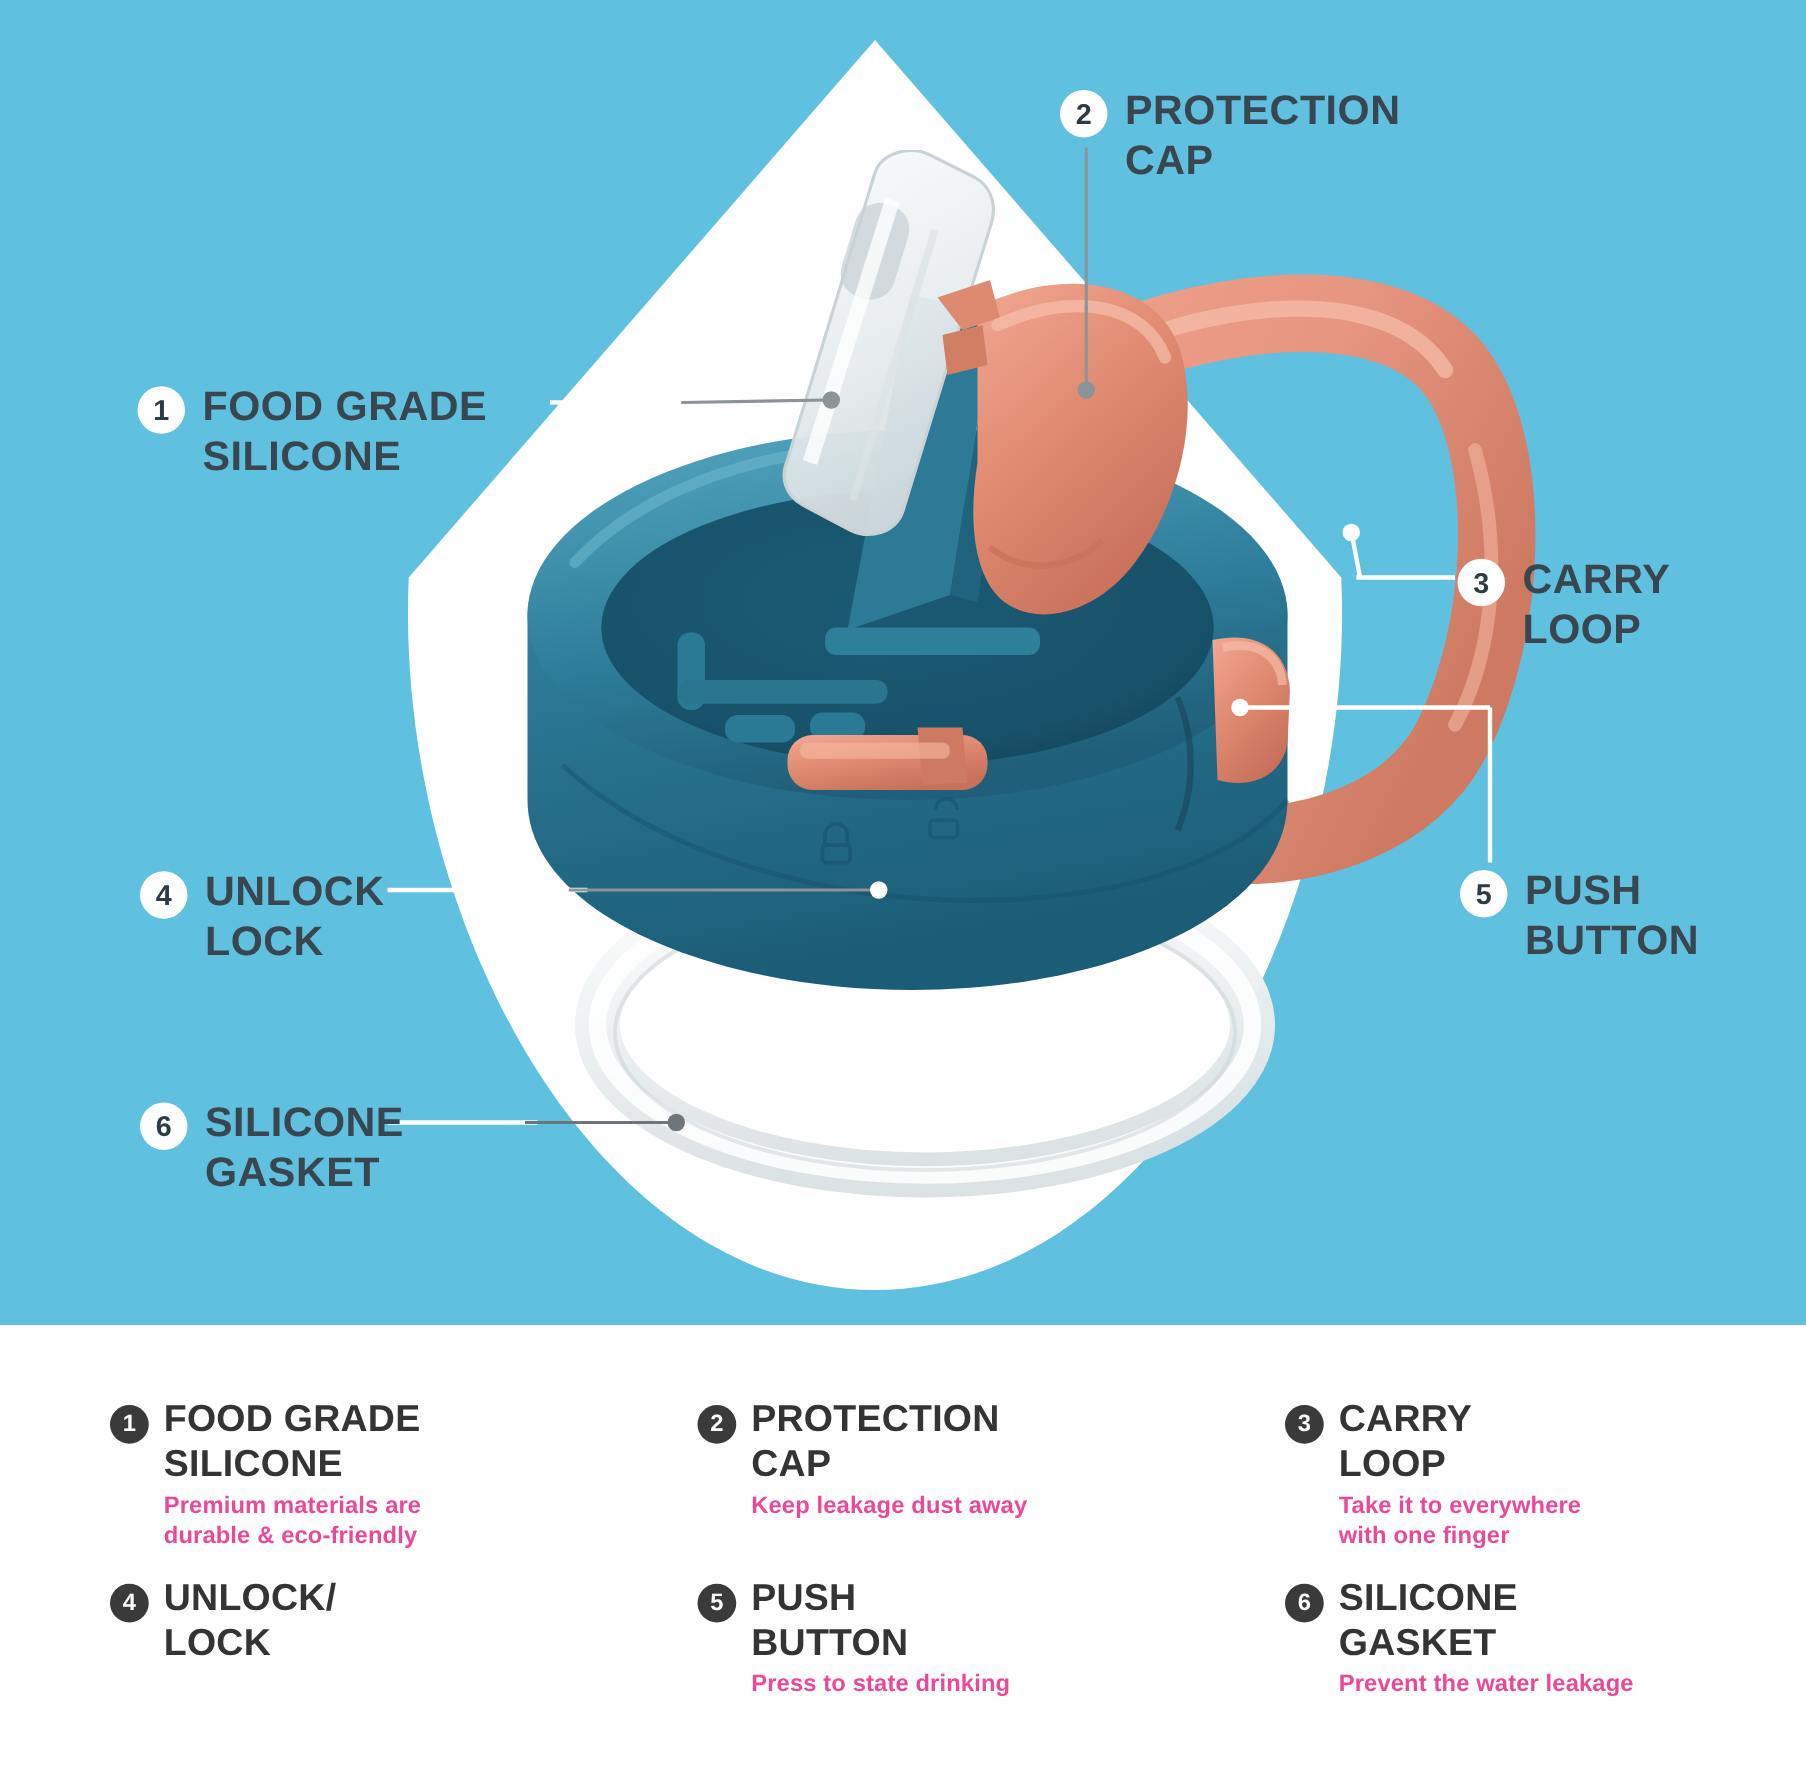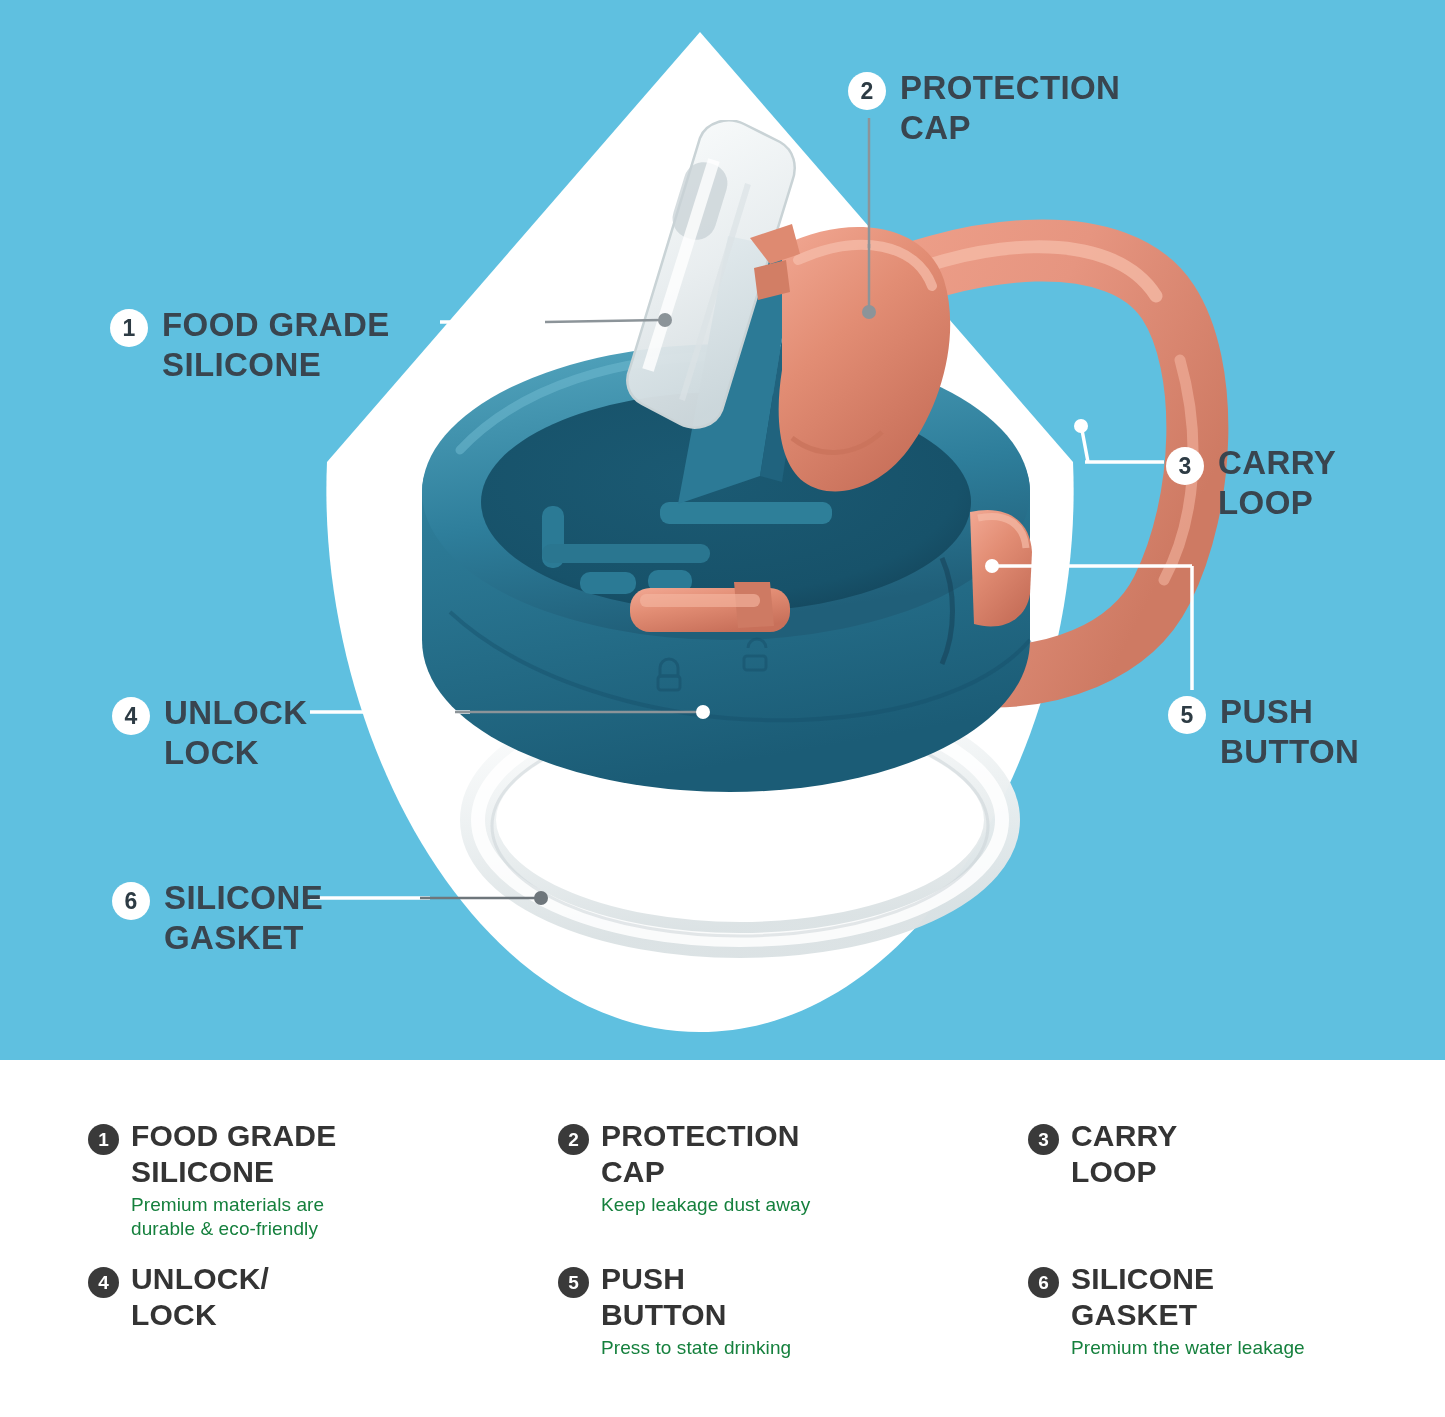--- a/index.html
+++ b/index.html
@@ -114,25 +114,26 @@
   .legend-title {
     font-size: 30px;
     font-weight: bold;
     color: #343434;
     line-height: 1.2;
     white-space: pre-line;
     letter-spacing: 0.2px;
   }
   .legend-desc {
     font-size: 19px;
-    color: #15803d;
+    color: #ec4899;
     line-height: 1.25;
     white-space: pre-line;
     margin-top: 3px;
     letter-spacing: 0.1px;
+    font-weight: bold;
   }
 </style>
 </head>
 <body>
 
 <div id="page">
 
   <div class="hero">
 
     <svg class="teardrop" viewBox="0 0 750 1000">
@@ -356,20 +357,22 @@
 CAP</div>
           <div class="legend-desc">Keep leakage dust away</div>
         </div>
       </div>
 
       <div class="legend-item">
         <div class="legend-num">3</div>
         <div class="legend-body">
           <div class="legend-title">CARRY
 LOOP</div>
+          <div class="legend-desc">Take it to everywhere
+with one finger</div>
         </div>
       </div>
 
       <div class="legend-item">
         <div class="legend-num">4</div>
         <div class="legend-body">
           <div class="legend-title">UNLOCK/
 LOCK</div>
         </div>
       </div>
@@ -381,20 +384,20 @@
 BUTTON</div>
           <div class="legend-desc">Press to state drinking</div>
         </div>
       </div>
 
       <div class="legend-item">
         <div class="legend-num">6</div>
         <div class="legend-body">
           <div class="legend-title">SILICONE
 GASKET</div>
-          <div class="legend-desc">Premium the water leakage</div>
+          <div class="legend-desc">Prevent the water leakage</div>
         </div>
       </div>
 
     </div>
   </div>
 
 </div>
 
 </body></html>

